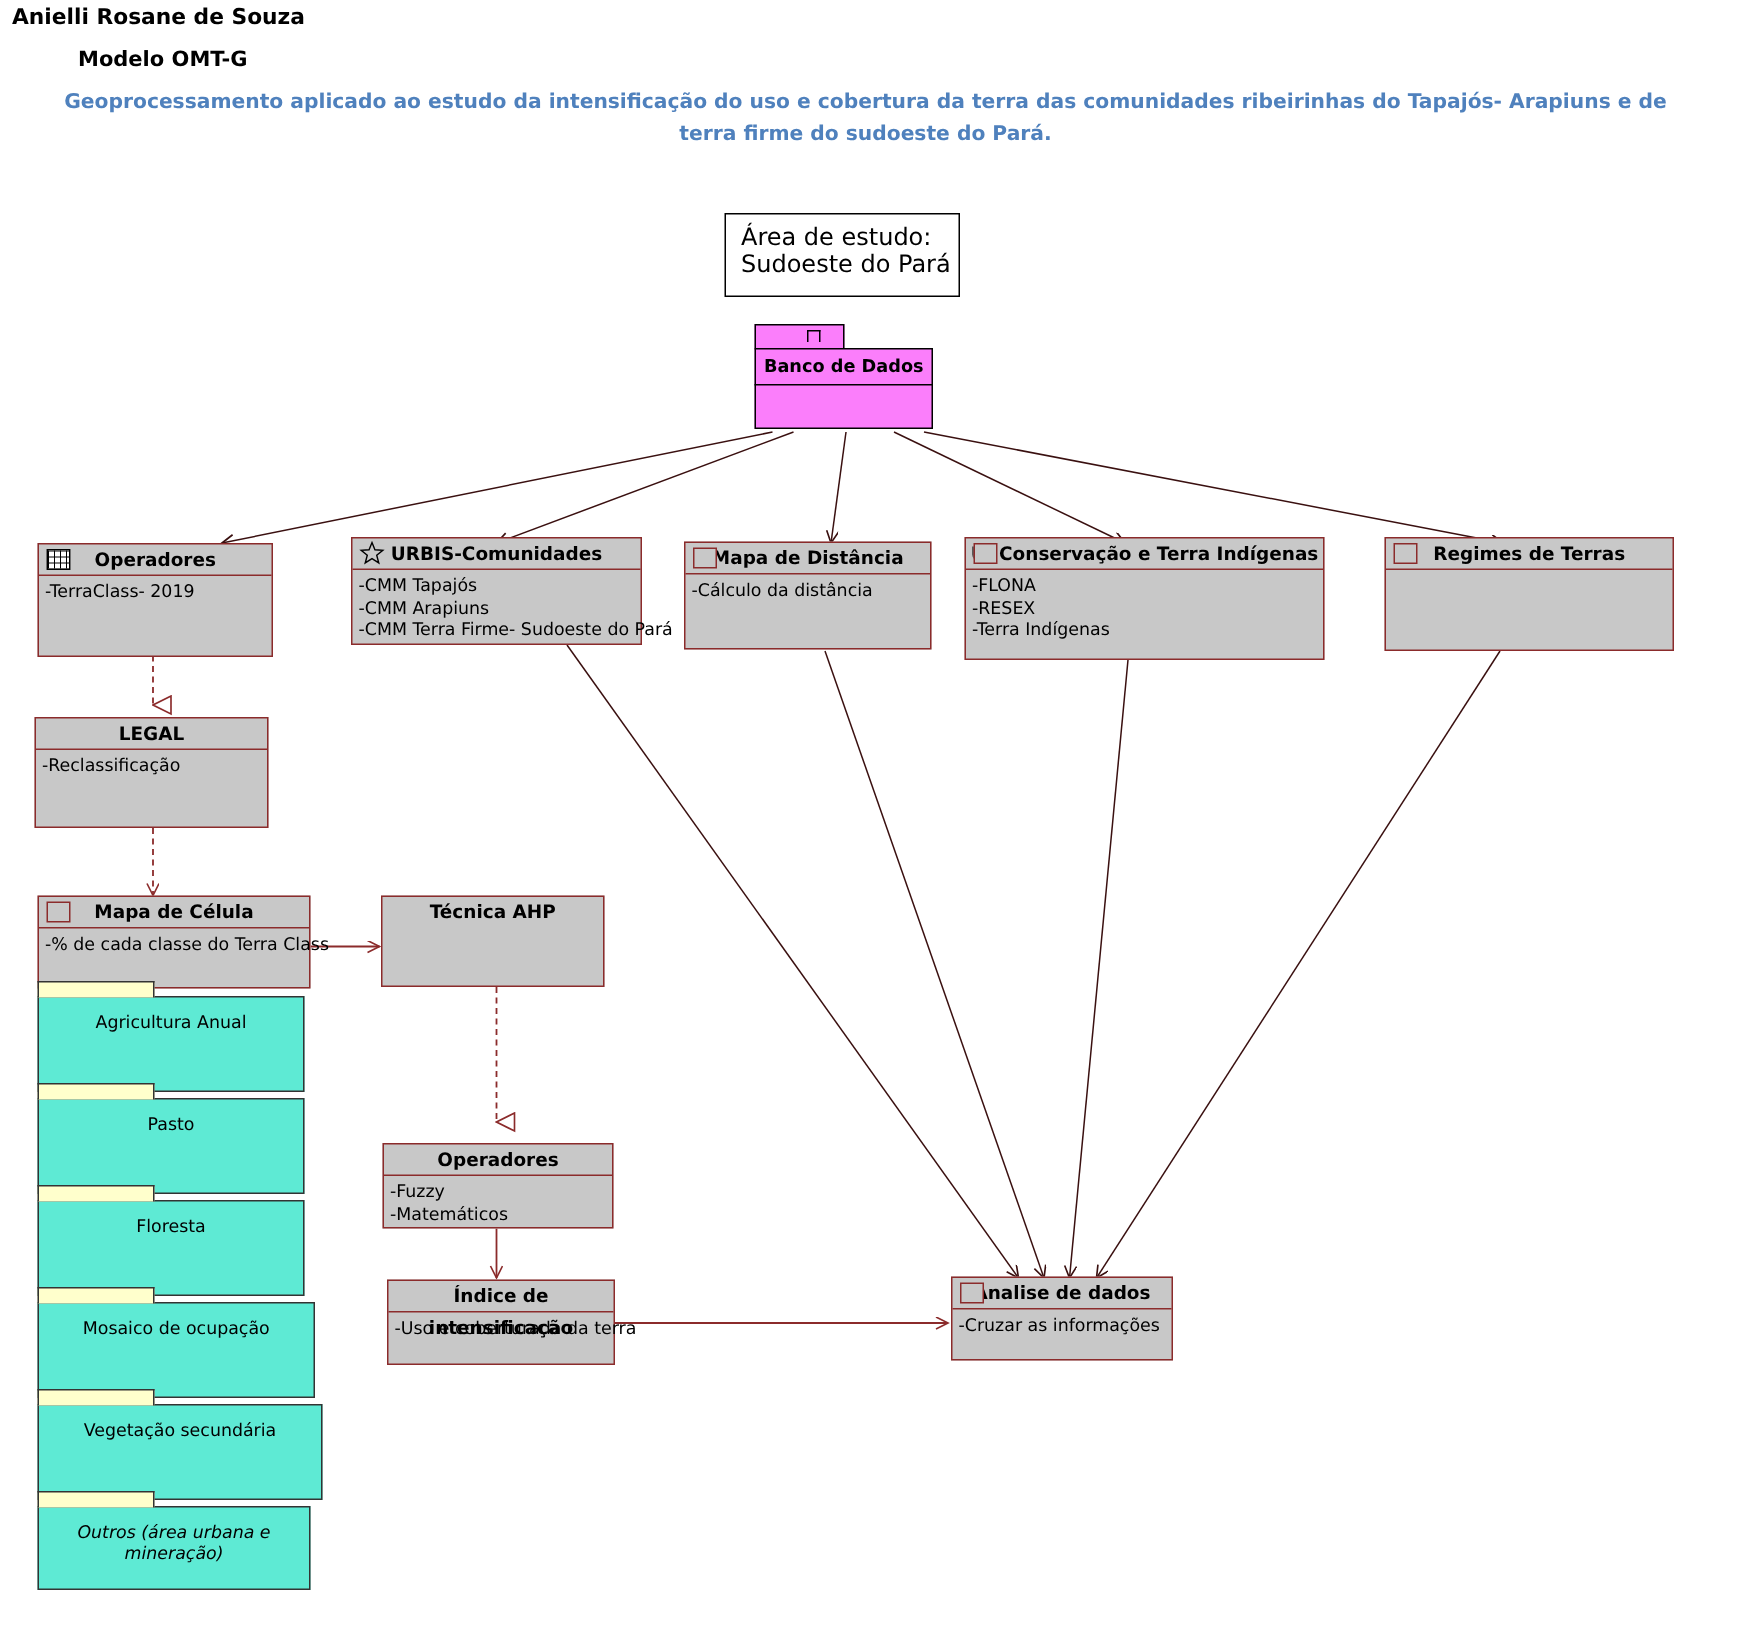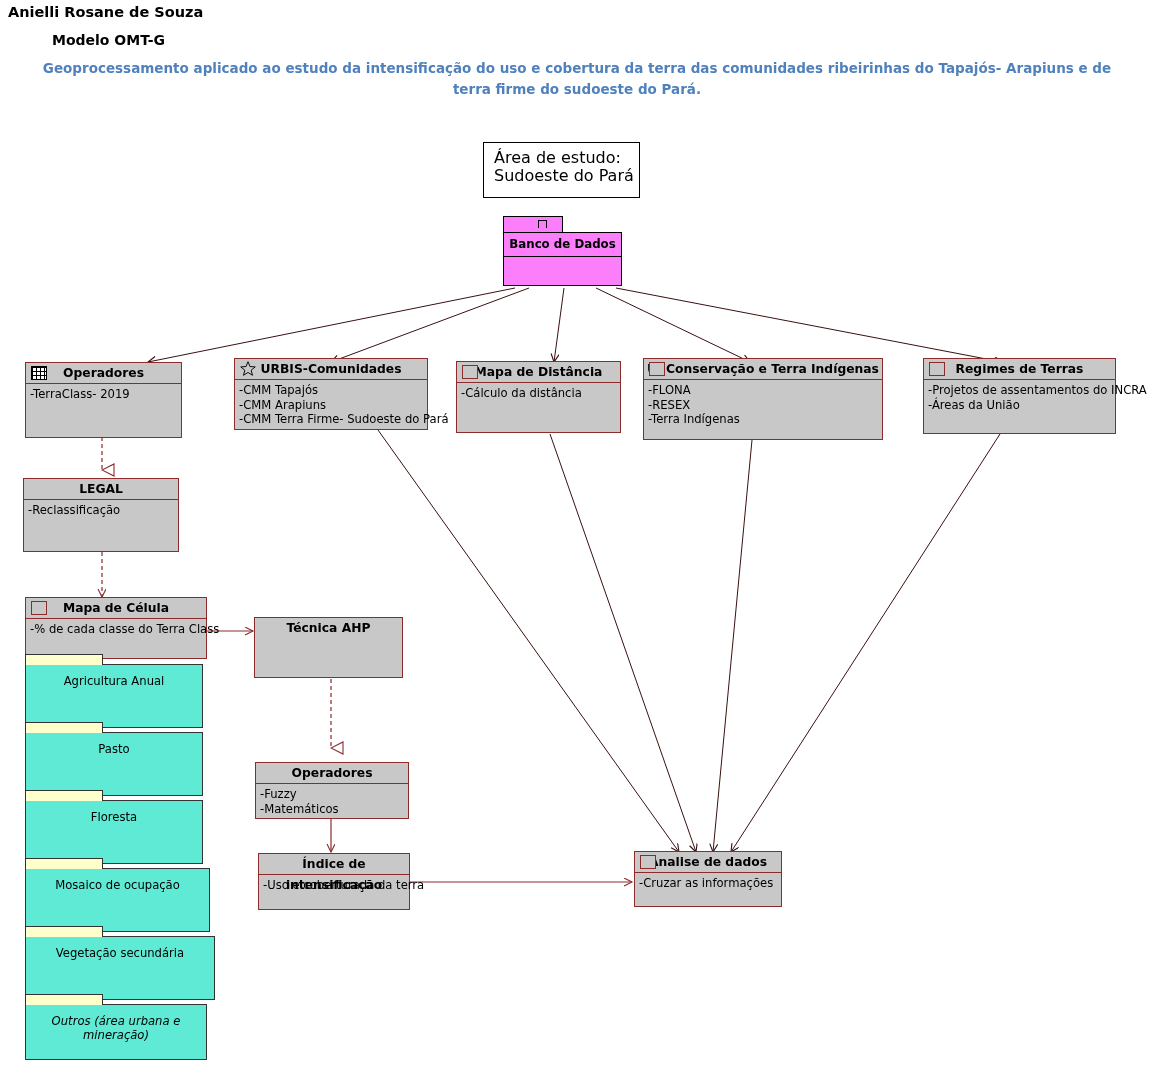--- a/index.html
+++ b/index.html
@@ -169,24 +169,20 @@
     <div>-RESEX</div>
     <div>-Terra Indígenas</div>
   </div>
 </div>
 
 <div class="uml" style="left:923px;top:358px;width:193px;height:76px;">
   <div class="hd">
     <span class="ic ic-poly"></span>
     <span>Regimes de Terras</span>
   </div>
-  <div class="body">
-    <div>-Projetos de assentamentos do INCRA</div>
-    <div>-Áreas da União</div>
-  </div>
 </div>
 
 <div class="uml" style="left:23px;top:478px;width:156px;height:74px;">
   <div class="hd">
     <span>LEGAL</span>
   </div>
   <div class="body">
     <div>-Reclassificação</div>
   </div>
 </div>
@@ -194,21 +190,21 @@
 <div class="uml" style="left:25px;top:597px;width:182px;height:62px;">
   <div class="hd">
     <span class="ic ic-poly"></span>
     <span>Mapa de Célula</span>
   </div>
   <div class="body">
     <div>-% de cada classe do Terra Class</div>
   </div>
 </div>
 
-<div class="uml" style="left:254px;top:597px;width:149px;height:61px;margin-top:20px;">
+<div class="uml" style="left:254px;top:597px;width:149px;height:61px;">
   <div class="hd noline">
     <span>Técnica AHP</span>
   </div>
 </div>
 
 <div class="uml" style="left:255px;top:762px;width:154px;height:57px;">
   <div class="hd">
     <span>Operadores</span>
   </div>
   <div class="body">

